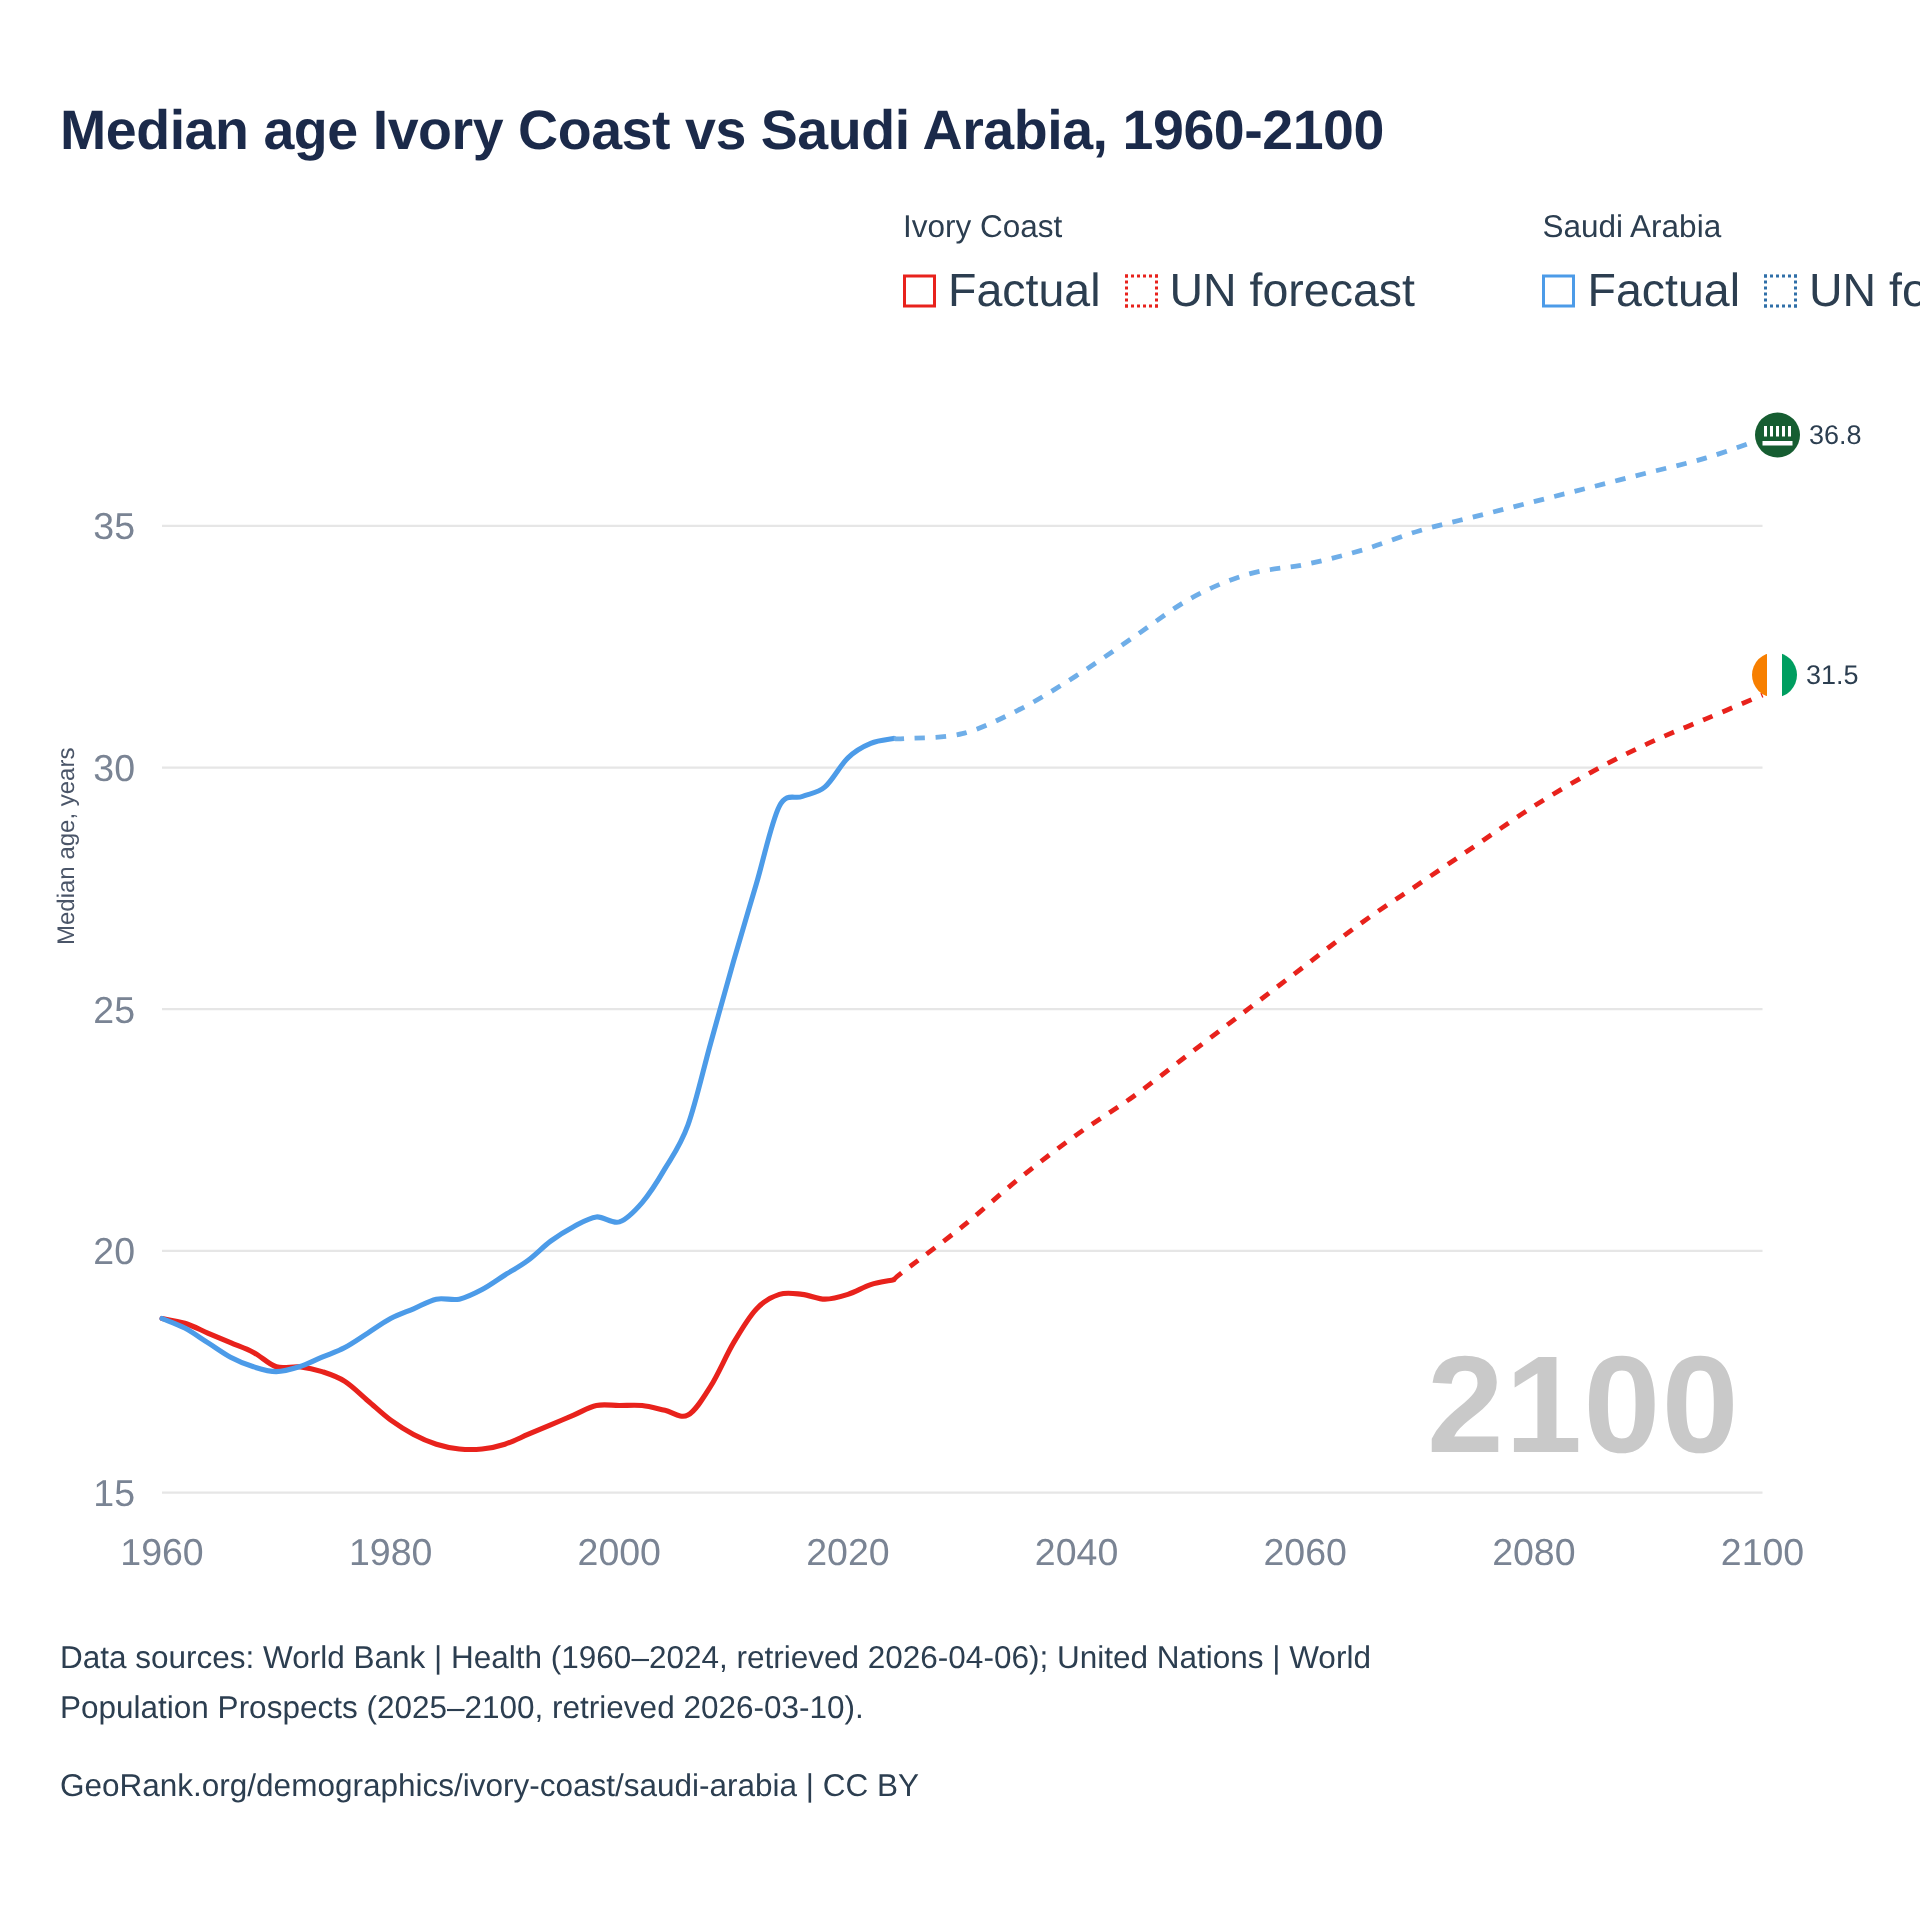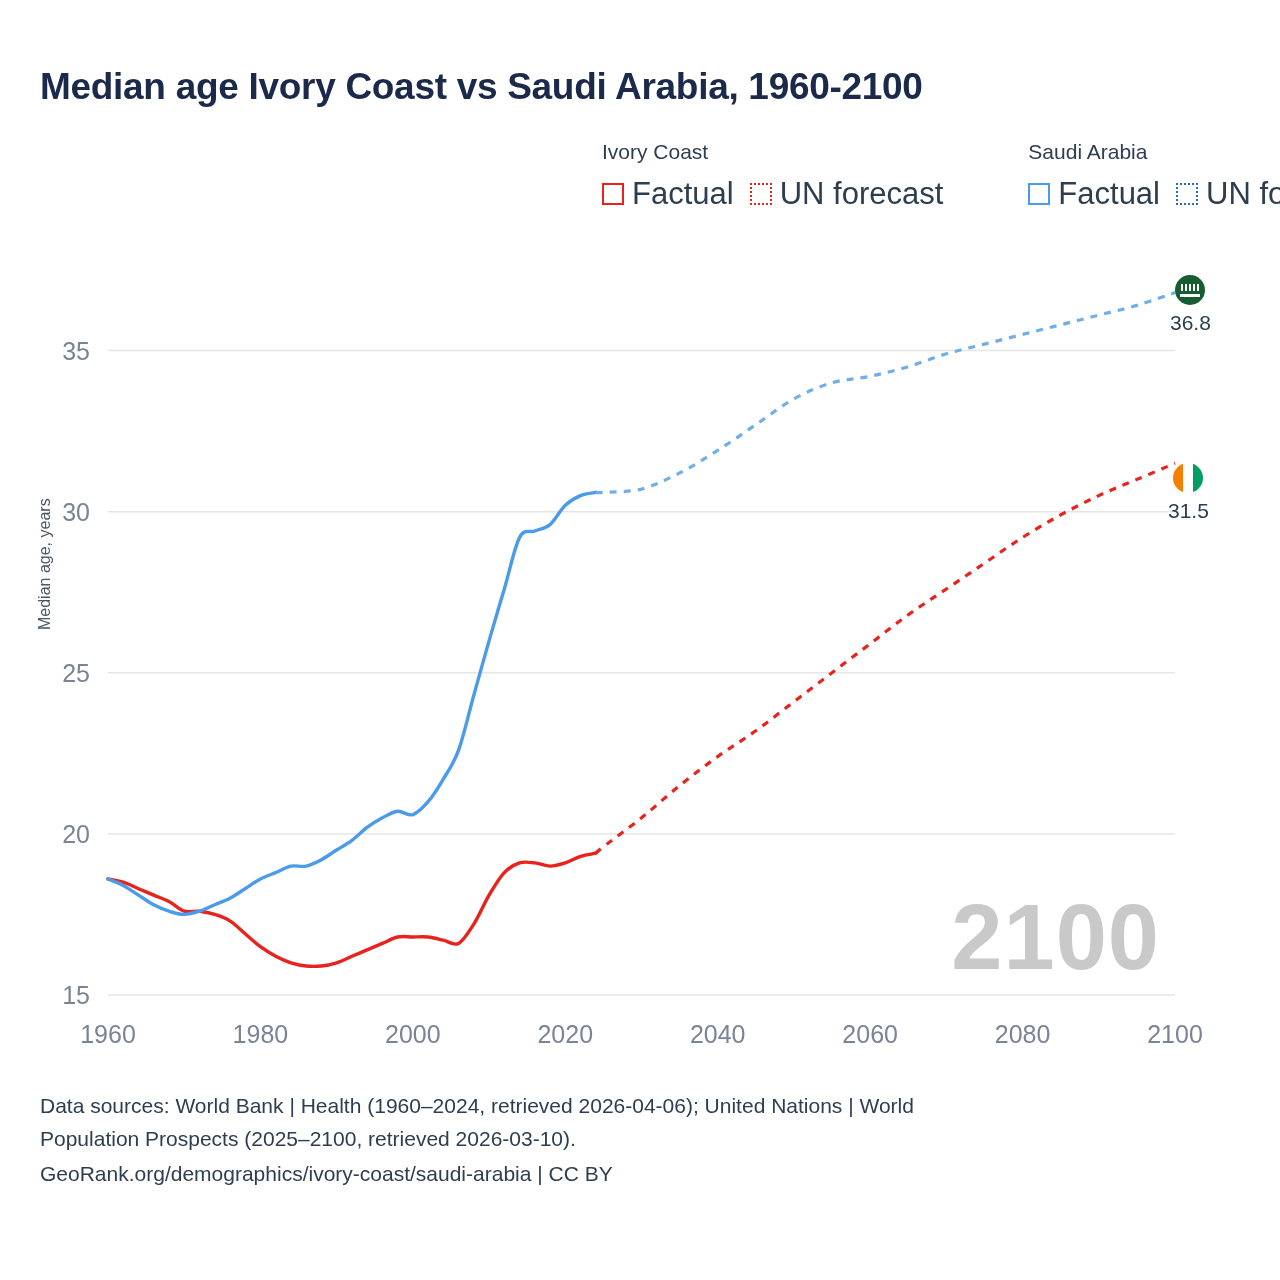--- a/index.html
+++ b/index.html
@@ -99,26 +99,25 @@
     color: #c9c9c9;
     letter-spacing: 1px;
   }
 
   
   .end-label {
     position: absolute;
     display: flex;
     align-items: center;
     gap: 6px;
-    font-size: 21px;
-    color: #2c3e50;
-    flex-direction: column;
+    font-size: 18px;
+    color: #2c3e50;
   }
   .end-label.saudi { left: 1170px; top: 275px; }
-  .end-label.ivory { left: 1168px; top: 463px; }
+  .end-label.ivory { left: 1168px; top: 435px; }
   .flag {
     width: 30px;
     height: 30px;
     border-radius: 50%;
     overflow: hidden;
     display: block;
     flex: 0 0 auto;
   }
   .flag-ivory {
     background: linear-gradient(to right, #f77f00 0 33.3%, #ffffff 33.3% 66.6%, #009e60 66.6% 100%);
@@ -148,21 +147,21 @@
   .footer {
     position: absolute;
     left: 40px;
     top: 1090px;
     width: 1200px;
     font-size: 21px;
     color: #2c3e50;
     line-height: 1.55;
   }
   .footer .src-line2 { margin-top: 0; }
-  .footer .link-line { margin-top: 3px; }
+  .footer .link-line { margin-top: 20px; }
 
   svg text { font-family: "Liberation Sans", sans-serif; }
 </style>
 </head>
 <body>
 
 <div class="page">
 
   <div class="chart-title">Median age Ivory Coast vs Saudi Arabia, 1960-2100</div>
 

